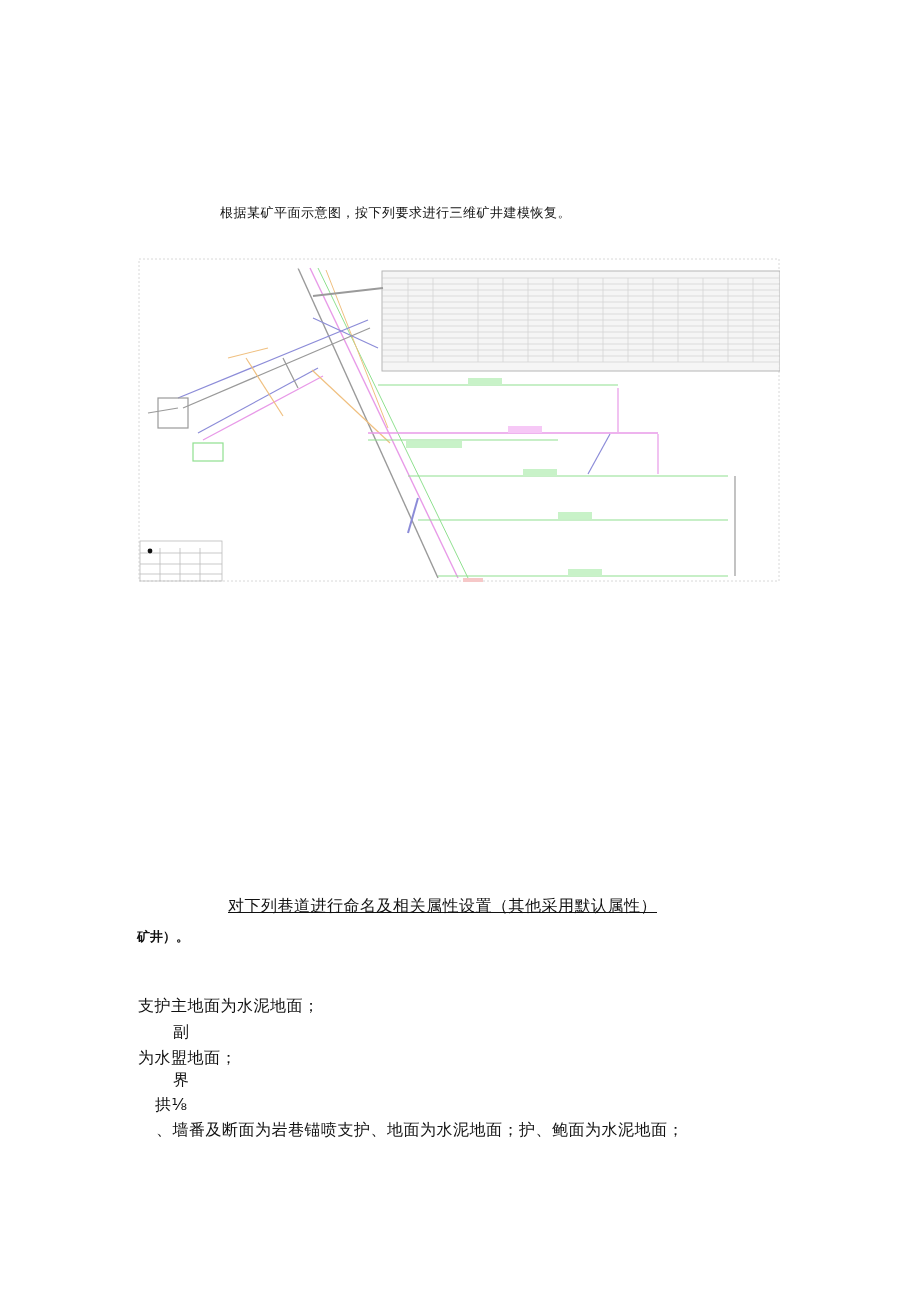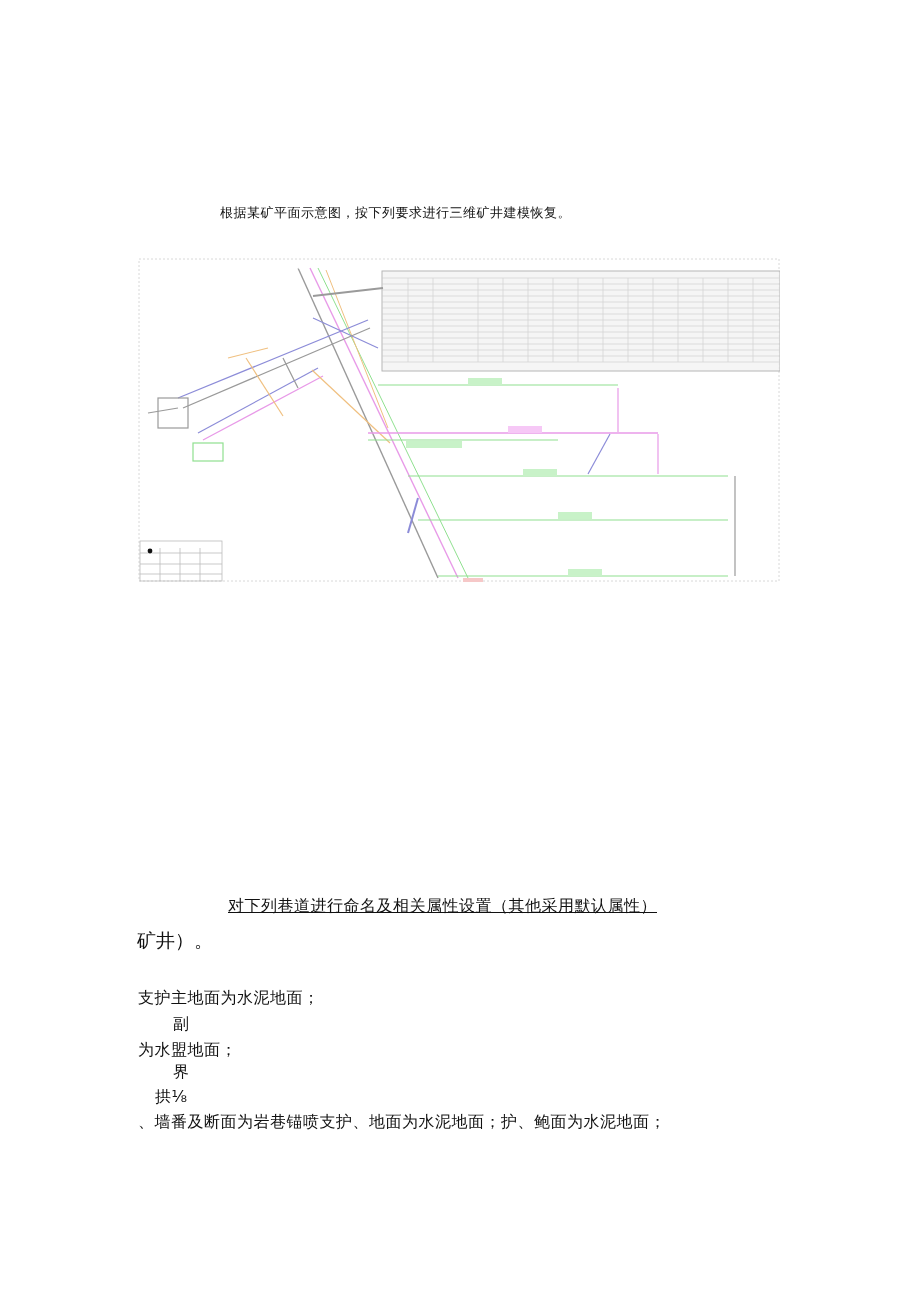--- a/index.html
+++ b/index.html
@@ -1,28 +1,28 @@
 <!DOCTYPE html>
 <html><head>
 <meta charset="utf-8">
 <style>
   html, body { margin: 0; padding: 0; background: #ffffff; }
   body { width: 920px; height: 1301px; position: relative; overflow: hidden;
          font-family: "DejaVu Sans", "Liberation Sans", sans-serif; color: #111; }
   .heading1 { position: absolute; left: 208px; top: 204px; font-size: 13px; letter-spacing: 0.5px; white-space: nowrap; margin-left: 12px; }
   .figure { position: absolute; left: 138px; top: 258px; width: 642px; height: 324px; }
   .heading2 { position: absolute; left: 228px; top: 896px; font-size: 16px; letter-spacing: 0.5px; white-space: nowrap; text-decoration: underline; }
-  .garbled { position: absolute; left: 137px; top: 928px; font-size: 19px; white-space: nowrap; font-weight: normal; }
-  .line { position: absolute; font-size: 16px; white-space: nowrap; letter-spacing: 0.5px; }
+  .garbled { position: absolute; left: 137px; top: 928px; font-size: 13px; white-space: nowrap; font-weight: bold; }
+  .line { position: absolute; font-size: 16px; white-space: nowrap; letter-spacing: 0.5px; margin-top: 8px; }
   .l1 { left: 138px; top: 988px; }
   .l2 { left: 173px; top: 1014px; }
   .l3 { left: 138px; top: 1040px; font-family: Liberation Mono, monospace; }
   .l4 { left: 173px; top: 1062px; }
   .l5 { left: 155px; top: 1087px; }
-  .l6 { left: 138px; top: 1112px; }
+  .l6 { left: 156px; top: 1112px; }
 </style>
 </head>
 <body>
 
 <div class="heading1">根据某矿平面示意图，按下列要求进行三维矿井建模恢复。</div>
 
 <div class="figure">
   <svg width="642" height="324" viewBox="0 0 642 324" xmlns="http://www.w3.org/2000/svg">
 
     <rect x="1" y="1" width="640" height="322" fill="#fff" stroke="#d8d8d8" stroke-dasharray="2,2"></rect>

